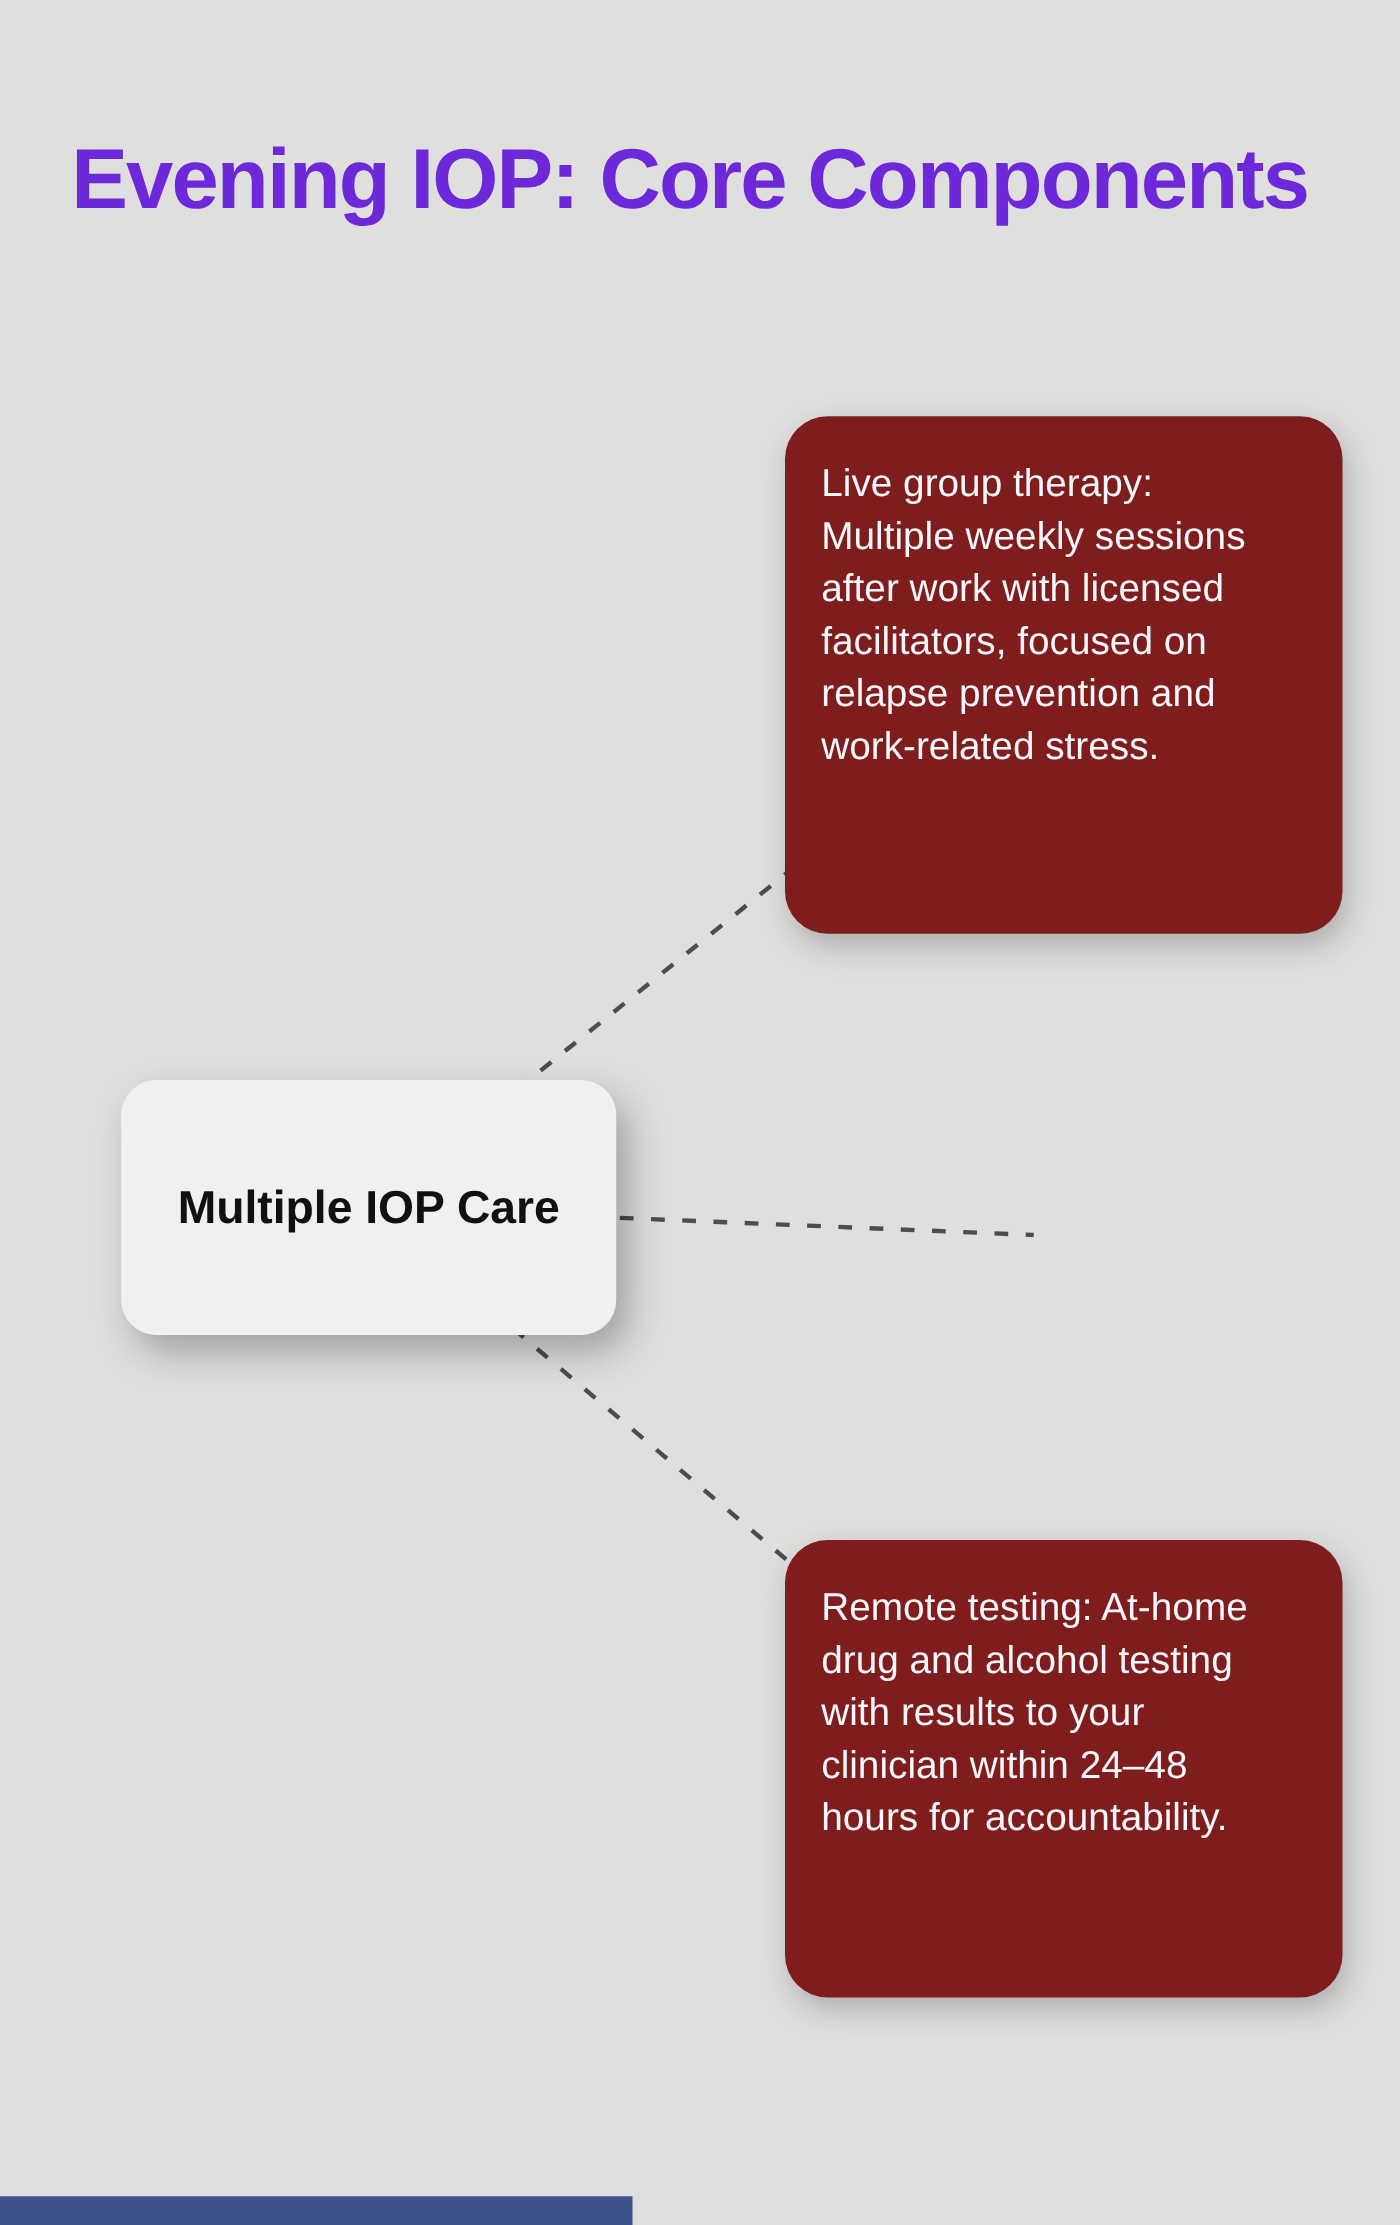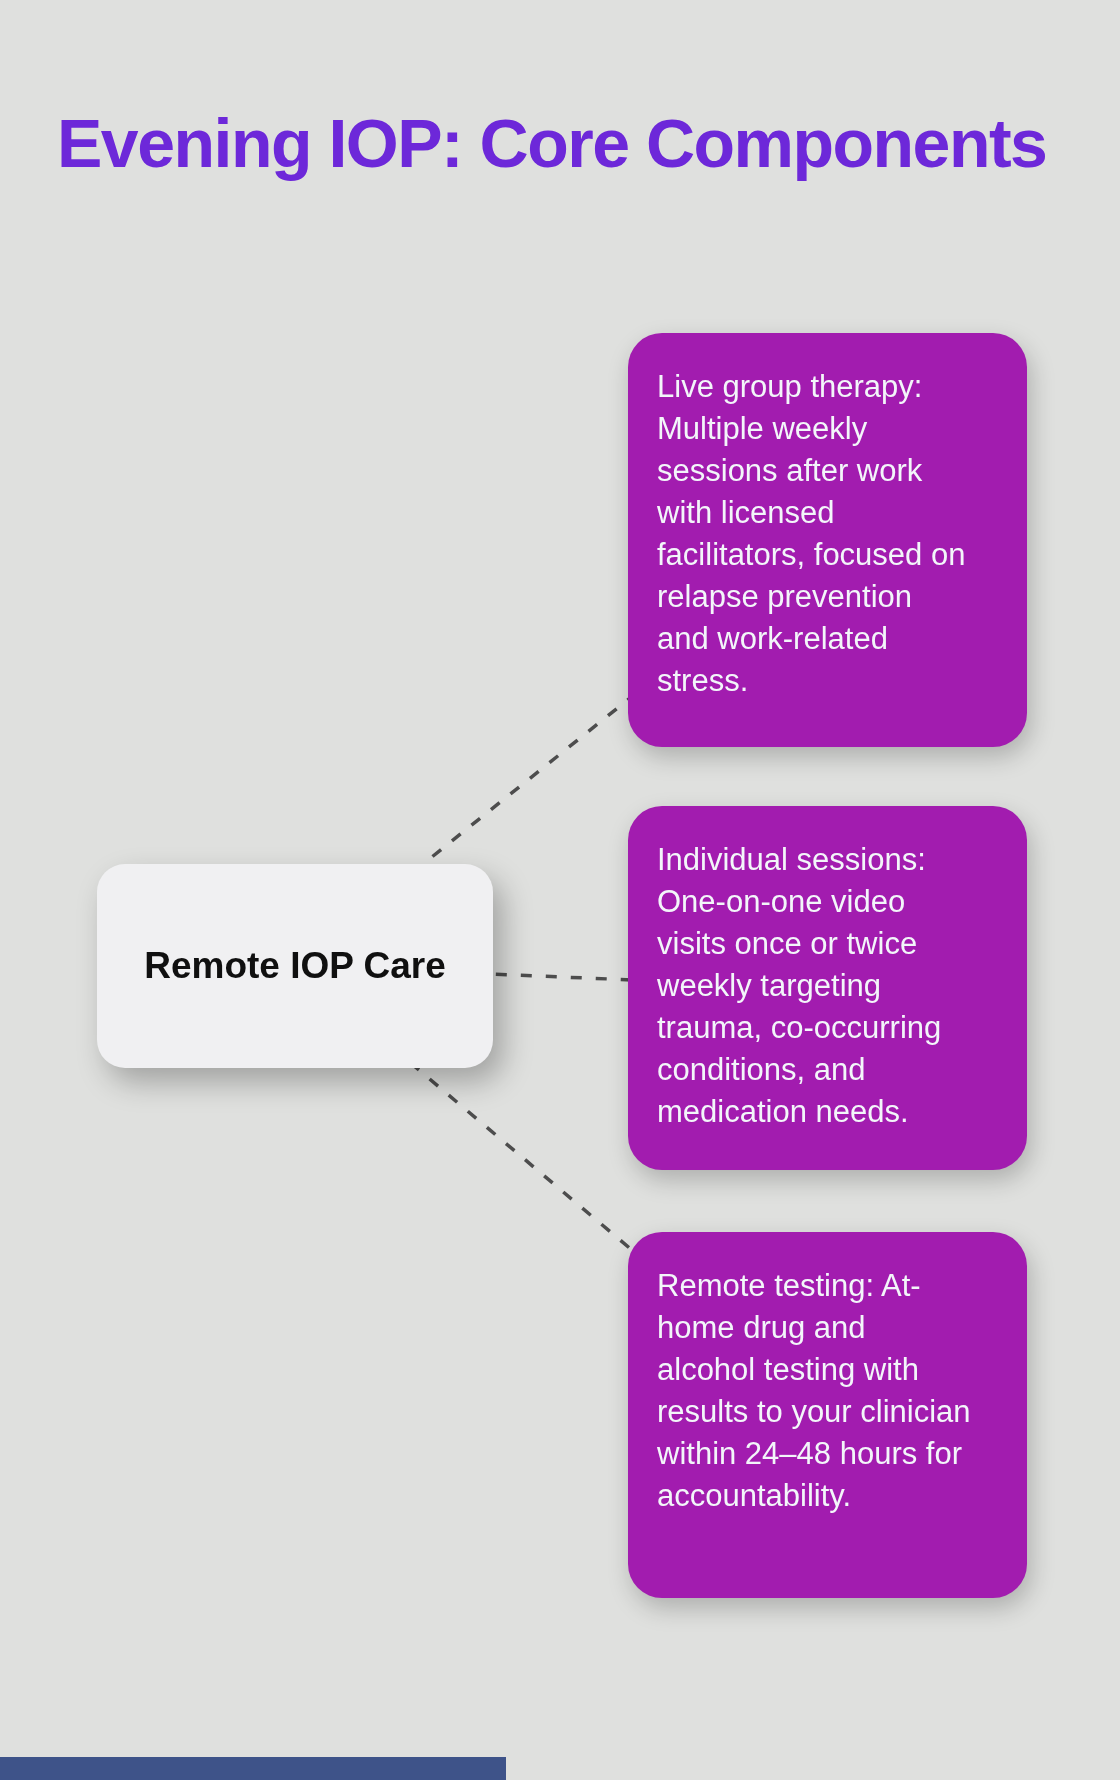--- a/index.html
+++ b/index.html
@@ -56,22 +56,22 @@
     justify-content: center;
   }
   .root-label {
     font-size: 37px;
     font-weight: 700;
     color: #101010;
     text-align: center;
   }
   .branch-node {
     left: 628px;
-    width: 399px;
-    background: #a21caf;
+    width: 446px;
+    background: #7f1d1d;
     border-radius: 34px;
     box-shadow: 4px 10px 24px rgba(0,0,0,0.22);
     padding: 33px 56px 20px 29px;
     color: #f3f6fa;
     font-size: 31px;
     line-height: 42px;
     overflow: hidden;
   }
   .branch-1 { top: 333px;  height: 414px; }
   .branch-2 { top: 806px;  height: 364px; }
@@ -93,30 +93,27 @@
 
   <h1 class="page-title">Evening IOP: Core Components</h1>
 
   <svg class="connector-svg" width="1120" height="1780" viewBox="0 0 1120 1780">
     <line x1="296" y1="966" x2="827" y2="540" stroke="#4d4d4d" stroke-width="3.5" stroke-dasharray="11 14"></line>
     <line x1="296" y1="966" x2="827" y2="988" stroke="#4d4d4d" stroke-width="3.5" stroke-dasharray="11 14"></line>
     <line x1="296" y1="966" x2="827" y2="1415" stroke="#4d4d4d" stroke-width="3.5" stroke-dasharray="11 14"></line>
   </svg>
 
   <div class="node root-node">
-    <span class="root-label">Remote IOP Care</span>
+    <span class="root-label">Multiple IOP Care</span>
   </div>
 
   <div class="node branch-node branch-1">
     <span>Live group therapy: Multiple weekly sessions after work with licensed facilitators, focused on relapse prevention and work-related stress.</span>
   </div>
 
-  <div class="node branch-node branch-2">
-    <span>Individual sessions: One-on-one video visits once or twice weekly targeting trauma, co-occurring conditions, and medication needs.</span>
-  </div>
 
   <div class="node branch-node branch-3">
     <span>Remote testing: At-home drug and alcohol testing with results to your clinician within 24–48 hours for accountability.</span>
   </div>
 
   <div class="accent-bar"></div>
 
 </div>
 
 </body></html>

